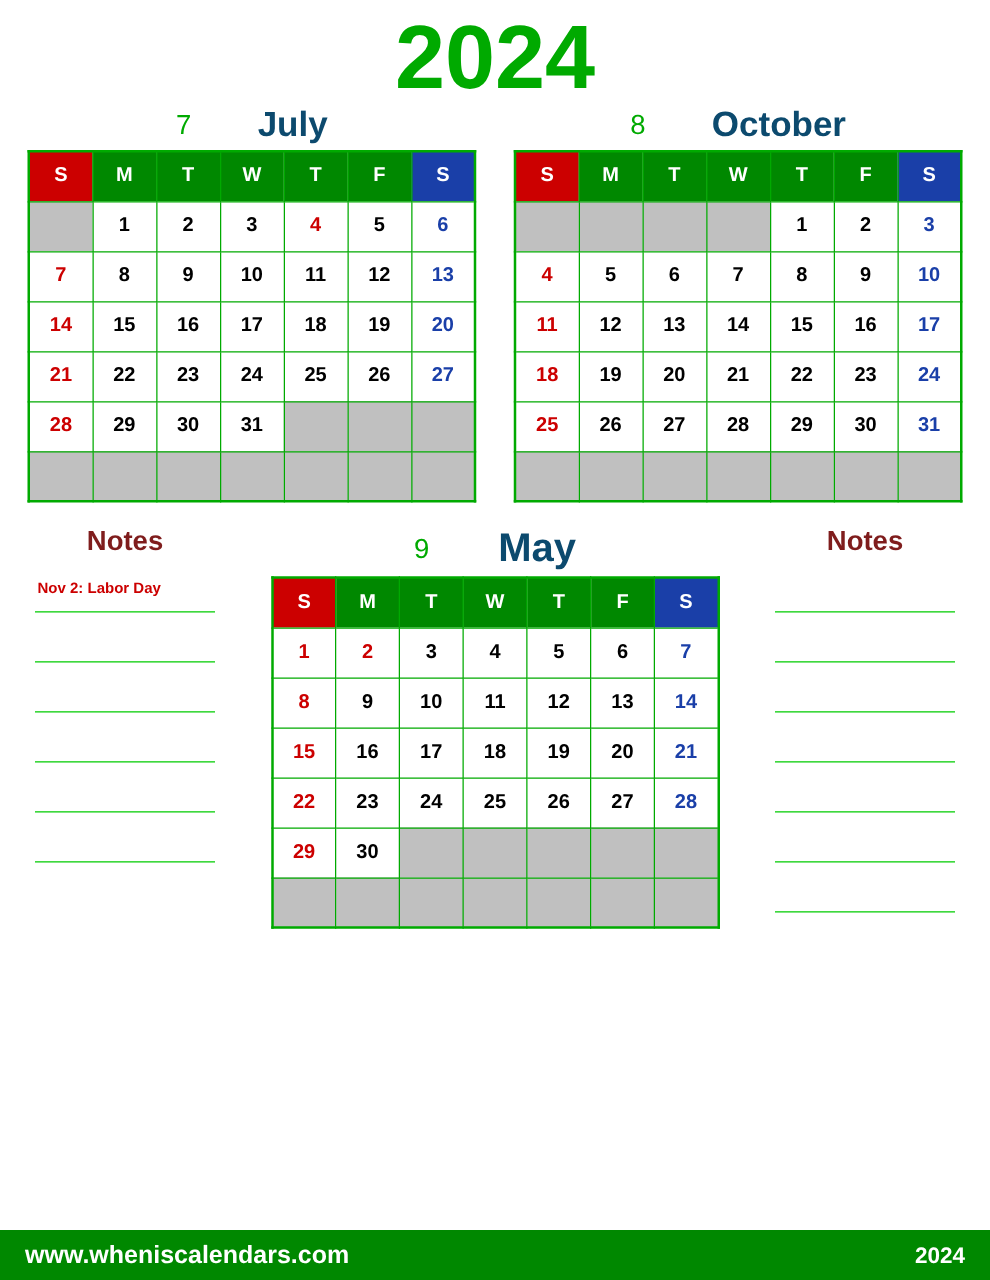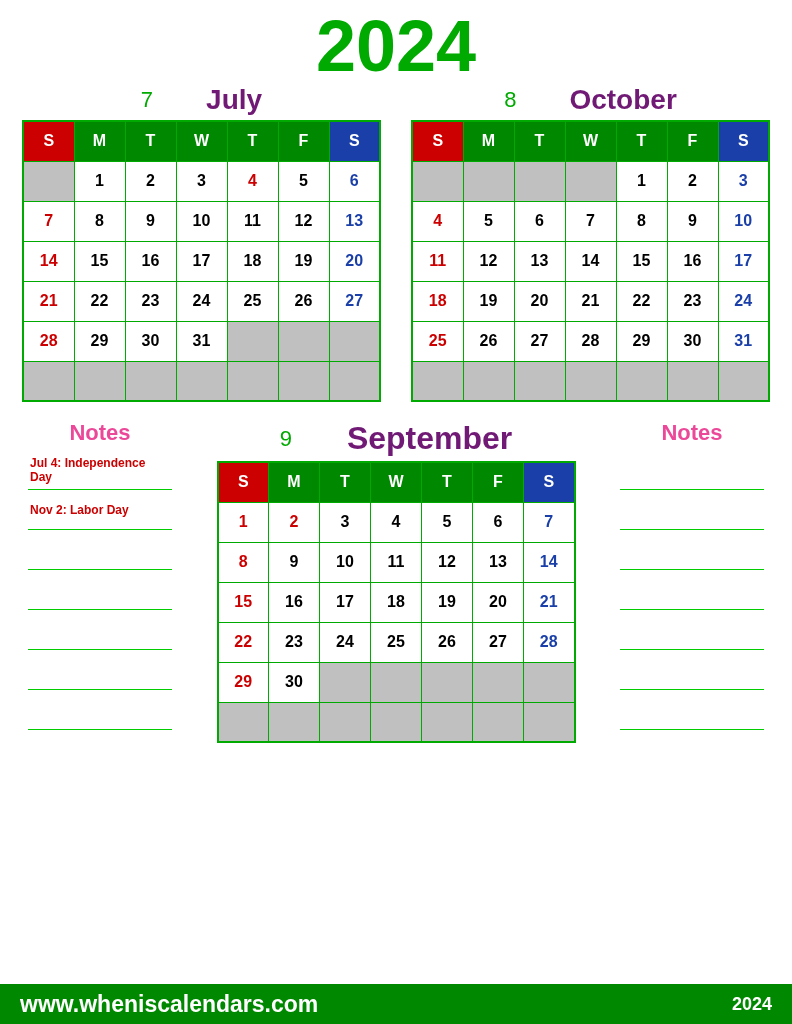--- a/index.html
+++ b/index.html
@@ -53,21 +53,21 @@
     }
 
     .month-number {
       font-size: 22px;
       color: #00aa00;
       font-weight: normal;
     }
 
     .month-name {
       font-size: 28px;
-      color: #701a75;
+      color: #0c4a6e;
       font-weight: bold;
       margin-left: 47px;
     }
 
     
     .cal-table {
       border-collapse: collapse;
       border: 2px solid #00aa00;
     }
 
@@ -127,21 +127,21 @@
 
     
     .notes-col {
       width: 160px;
       padding: 0 8px;
     }
 
     .notes-title {
       font-size: 22px;
       font-weight: bold;
-      color: #ec4899;
+      color: #7f1d1d;
       text-align: center;
       margin-bottom: 4px;
     }
 
     .notes-line {
       border-bottom: 1px solid #00cc00;
       height: 40px;
       width: 100%;
     }
 
@@ -177,21 +177,21 @@
       height: 40px;
       background: #008800;
       display: flex;
       align-items: center;
       justify-content: space-between;
       padding: 0 20px;
     }
 
     .footer-url {
       color: #fff;
-      font-size: 23px;
+      font-size: 20px;
       font-weight: bold;
     }
 
     .footer-year {
       color: #fff;
       font-size: 18px;
       font-weight: bold;
     }
   </style>
 </head>
@@ -365,33 +365,32 @@
           </tr>
         </tbody>
       </table>
     </div>
   </div>
 
   <div class="sep-section">
 
     <div class="notes-col">
       <div class="notes-title">Notes</div>
-      <div class="note-item">Jul 4: Independence Day</div>
       <div class="note-item">Nov 2: Labor Day</div>
       <div class="notes-line"></div>
       <div class="notes-line"></div>
       <div class="notes-line"></div>
       <div class="notes-line"></div>
       <div class="notes-line"></div>
     </div>
 
     <div class="sep-center">
       <div class="sep-header">
         <span class="month-number">9</span>
-        <span class="month-name" style="font-size:32px;">September</span>
+        <span class="month-name" style="font-size:32px;">May</span>
       </div>
       <table class="cal-table cal-table-sep">
         <thead>
           <tr class="header-row">
             <th class="th-sun">S</th>
             <th class="th-mon">M</th>
             <th class="th-tue">T</th>
             <th class="th-wed">W</th>
             <th class="th-thu">T</th>
             <th class="th-fri">F</th>

